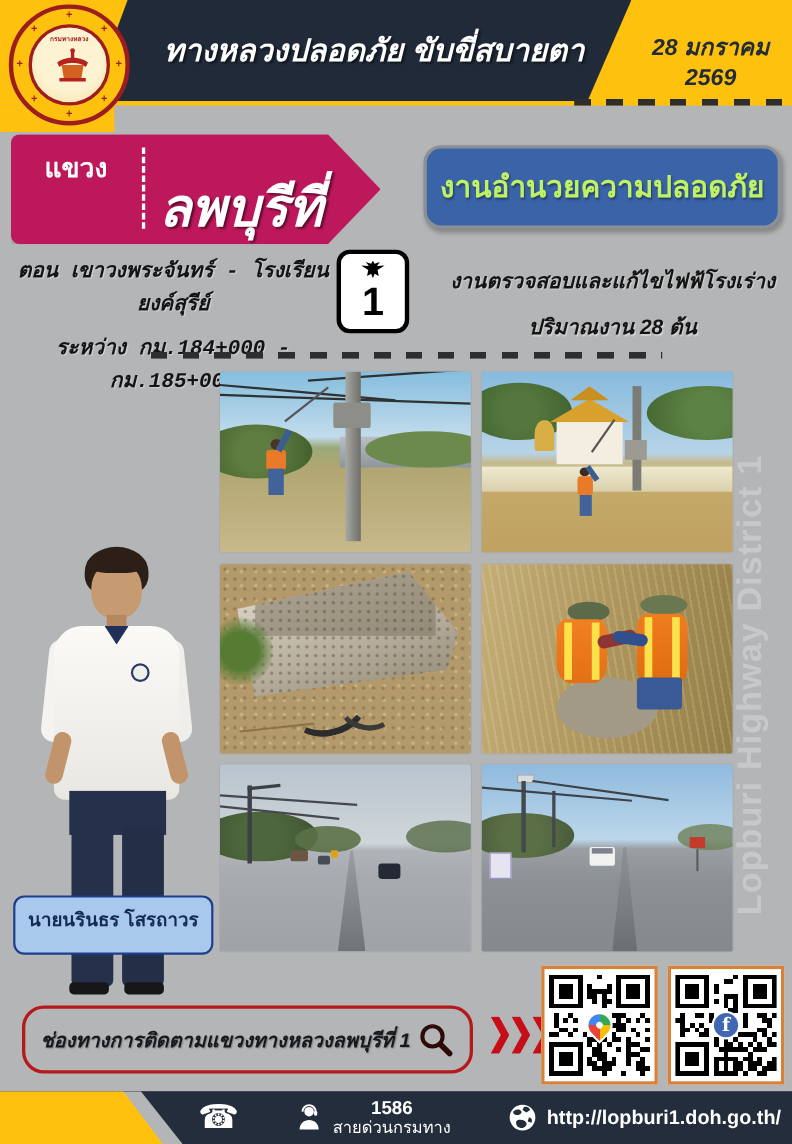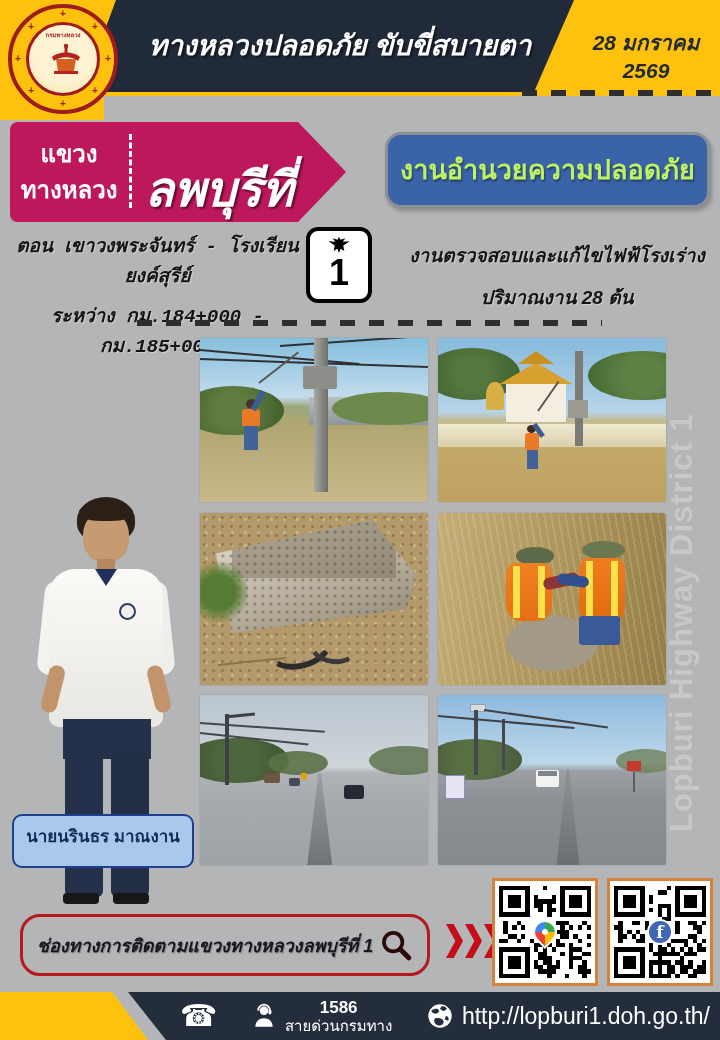--- a/index.html
+++ b/index.html
@@ -121,21 +121,21 @@
   #footer-yellow-wedge{left:0;top:0;width:150px;height:48px;background:#fec10d;
       clip-path:polygon(0 0,112px 0,148px 100%,0 100%);}
   #footer-items{left:168px;top:0;width:548px;height:48px;display:flex;align-items:center;
       justify-content:space-between;padding:0 6px 0 12px;box-sizing:border-box;color:#fff;}
   .f-item{display:flex;align-items:center;gap:8px;}
   #phone-icon{font-size:30px;line-height:30px;color:#fff;font-family:"DejaVu Sans",sans-serif;}
   #footer-phone{font-size:20px;font-weight:bold;letter-spacing:2px;}
   #hotline-block{text-align:center;line-height:1.15;}
   #hotline-number{font-size:17px;font-weight:bold;}
   #hotline-label{font-size:15px;}
-  #footer-site{font-size:23px;font-weight:normal;}
+  #footer-site{font-size:18px;font-weight:bold;}
 </style>
 </head>
 <body>
 
 <div id="page">
 
   <div class="abs" id="yellow-top"></div>
   <div class="abs" id="yellow-left"></div>
   <div class="abs" id="banner"></div>
   <div class="abs" id="banner-title">ทางหลวงปลอดภัย ขับขี่สบายตา</div>
@@ -159,21 +159,20 @@
       <div class="logo-plus" style="left: 77.8198px; top: 77.8198px;">+</div>
       <div class="logo-plus" style="left: 46px; top: 91px;">+</div>
       <div class="logo-plus" style="left: 14.1802px; top: 77.8198px;">+</div>
       <div class="logo-plus" style="left: 1px; top: 46px;">+</div>
       <div class="logo-plus" style="left: 14.1802px; top: 14.1802px;">+</div>
     </div>
 
   <div class="abs" id="district-box">
     <div class="el" id="district-prefix">
       <div>แขวง</div>
-      <div>ทางหลวง</div>
     </div>
     <div class="el" id="district-divider"></div>
     <div class="el" id="district-name">ลพบุรีที่ 1</div>
   </div>
 
   <div class="abs" id="work-badge">
     <div id="work-badge-label">งานอำนวยความปลอดภัย</div>
   </div>
 
   <div class="abs info-text" id="proj-left">
@@ -316,21 +315,21 @@
     <div class="el" style="left:30px;top:168px;width:16px;height:48px;background:#c2946b;border-radius:8px;transform:rotate(14deg)"></div>
     <div class="el" style="left:136px;top:168px;width:16px;height:48px;background:#c2946b;border-radius:8px;transform:rotate(-14deg)"></div>
     <div class="el" style="left:48px;top:222px;width:88px;height:40px;background:#25304a"></div>
     <div class="el" style="left:50px;top:254px;width:38px;height:146px;background:#25304a;border-radius:6px"></div>
     <div class="el" style="left:96px;top:254px;width:38px;height:146px;background:#232e47;border-radius:6px"></div>
     <div class="el" style="left:48px;top:396px;width:36px;height:11px;background:#17171a;border-radius:4px"></div>
     <div class="el" style="left:98px;top:396px;width:36px;height:11px;background:#17171a;border-radius:4px"></div>
   </div>
 
   <div class="abs" id="name-label">
-    <div id="officer-name">นายนรินธร  มาณงาน</div>
+    <div id="officer-name">นายนรินธร  โสรถาวร</div>
   </div>
 
   <div class="abs" id="search-pill">
     <span id="search-label">ช่องทางการติดตามแขวงทางหลวงลพบุรีที่ 1</span>
     <svg width="34" height="34" viewBox="0 0 24 24">
       <circle cx="10" cy="10" r="6.5" fill="none" stroke="#2d0a08" stroke-width="2.6"></circle>
       <line x1="15" y1="15" x2="21" y2="21" stroke="#2d0a08" stroke-width="3.6" stroke-linecap="round"></line>
     </svg>
   </div>
   <div class="abs" id="chevrons">

